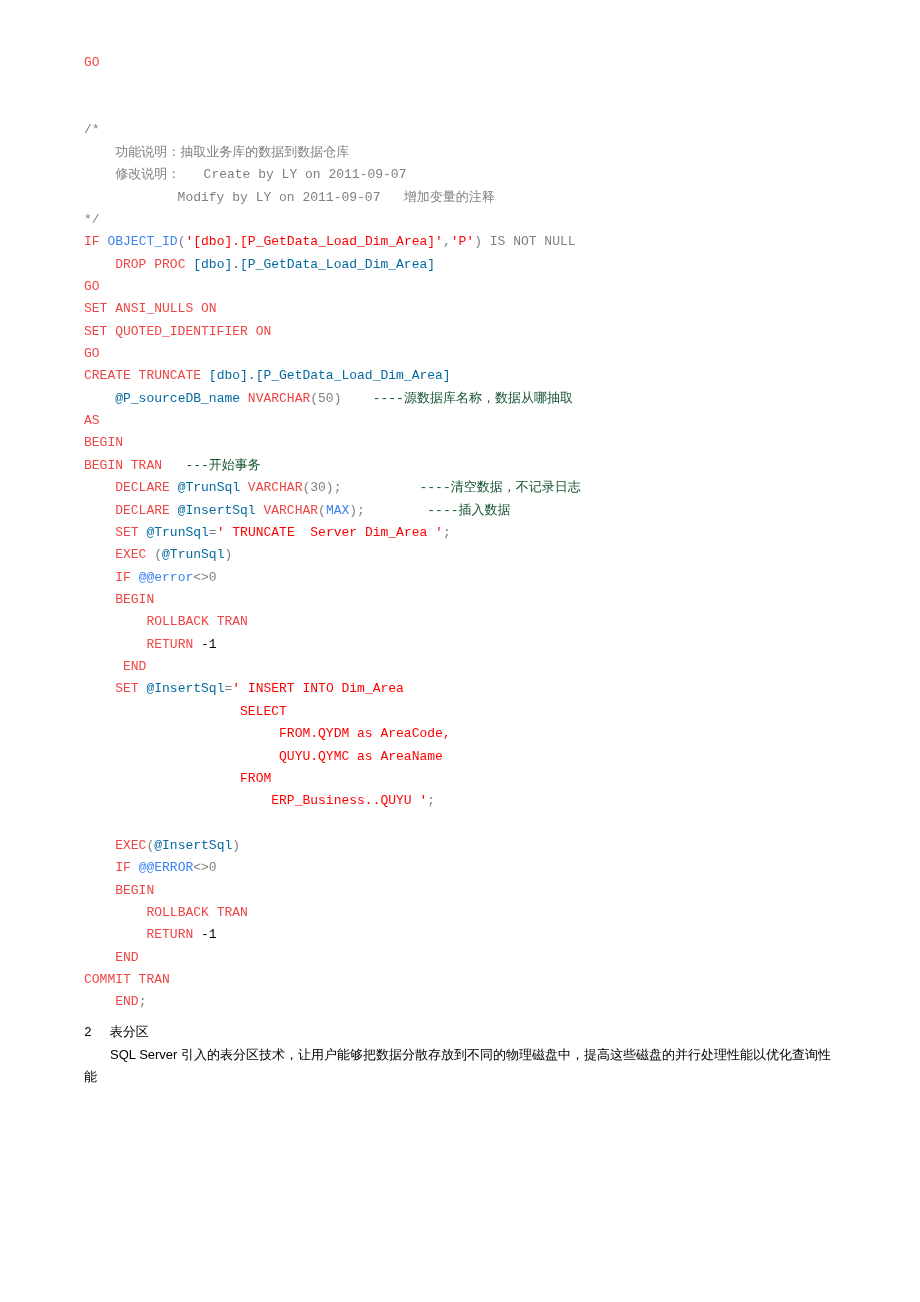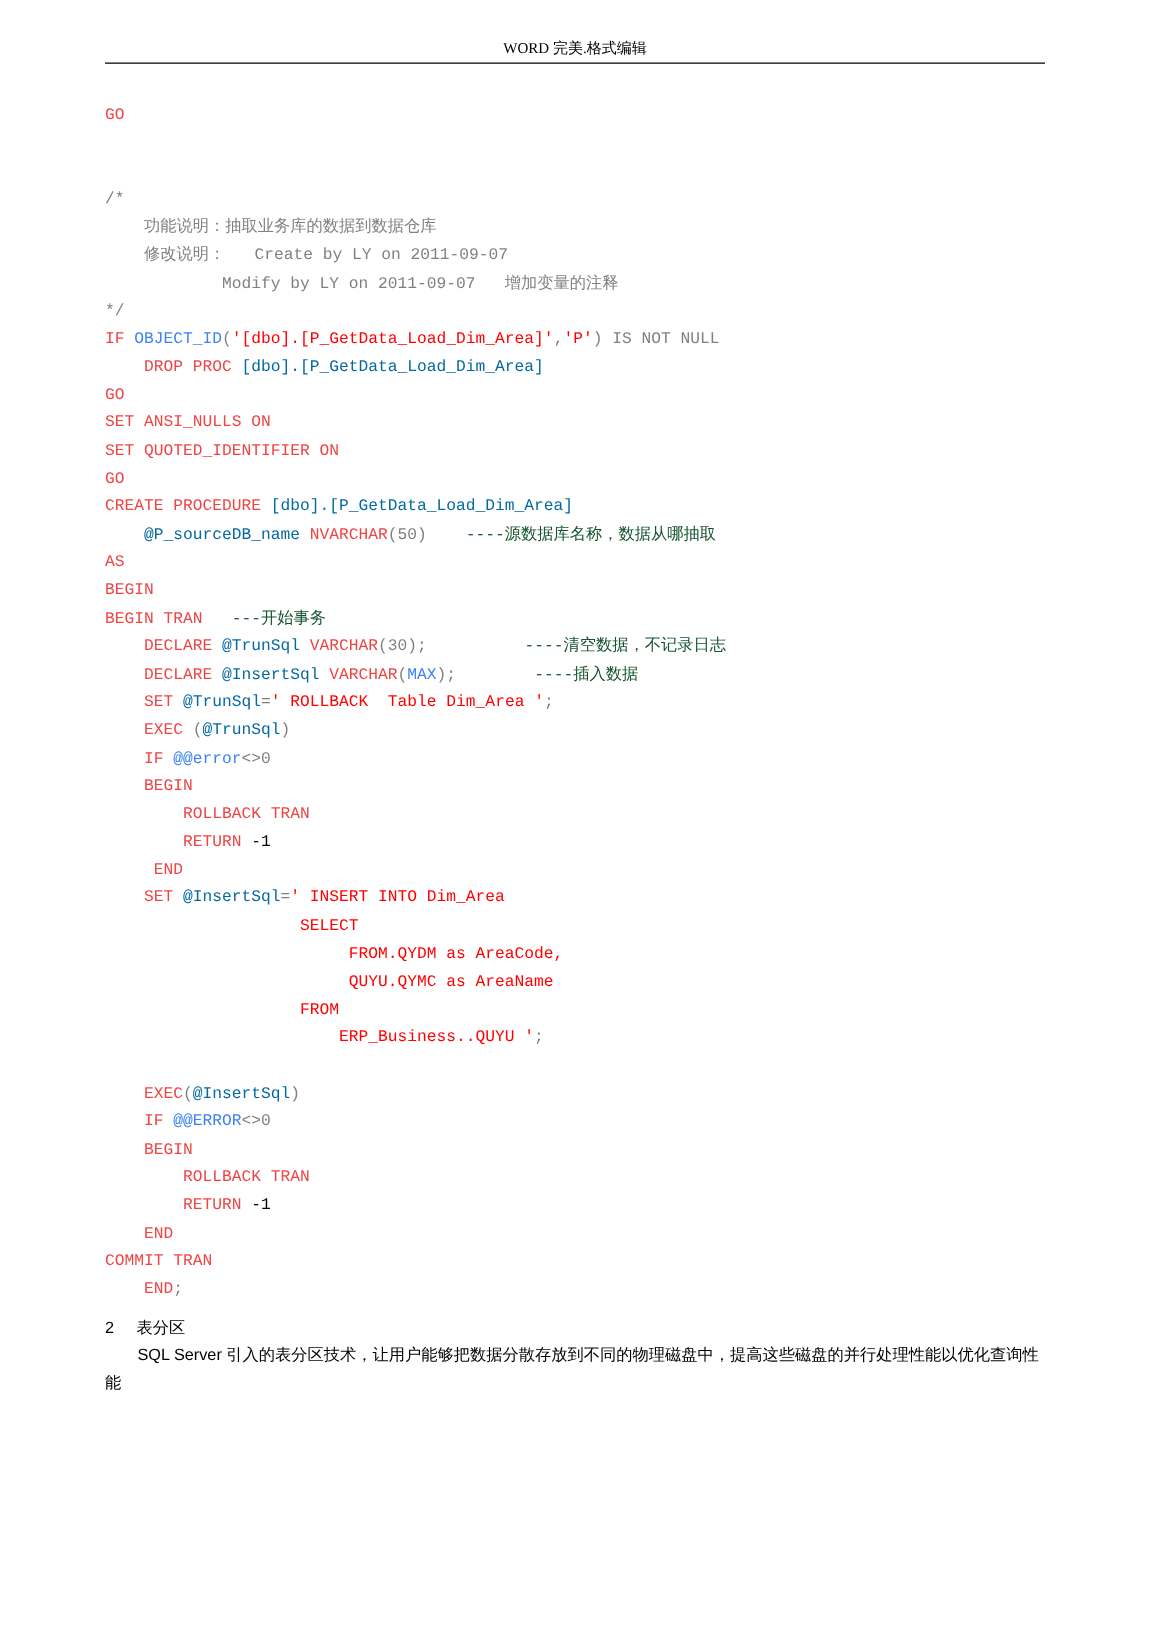--- a/index.html
+++ b/index.html
@@ -41,58 +41,57 @@
 .c-green { color:#14532d; }
 .c-gray  { color:#808080; }
 .c-black { color:#000000; }
 .body-text {
   font-family:Liberation Sans, sans-serif;
   font-size:13px;
   line-height:1.7;
   color:#000;
 }
 .section-h {
-  font-family:Liberation Sans, sans-serif;
+  font-family:Liberation Mono, monospace;
   font-size:13px;
   line-height:1.7;
   margin-top:8px;
 }
 .section-h .num { margin-right:18px; }
 .indent { text-indent:2em; }
 </style>
 </head>
 <body>
 
 <div class="page">
 
-  <div class="header">WORD 完美.格式编辑</div>
 
   <div class="code">
 <span class="c-blue">GO</span>
 
 
 <span class="c-gray">/*</span>
 <span class="c-gray">    功能说明：抽取业务库的数据到数据仓库</span>
 <span class="c-gray">    修改说明：   Create by LY on 2011-09-07</span>
 <span class="c-gray">            Modify by LY on 2011-09-07   增加变量的注释</span>
 <span class="c-gray">*/</span>
 <span class="c-blue">IF</span> <span class="c-mag">OBJECT_ID</span><span class="c-gray">(</span><span class="c-red">'[dbo].[P_GetData_Load_Dim_Area]'</span><span class="c-gray">,</span><span class="c-red">'P'</span><span class="c-gray">)</span><span class="c-gray"> IS NOT NULL</span>
 <span class="c-blue">    DROP</span><span class="c-blue"> PROC </span><span class="c-teal">[dbo].[P_GetData_Load_Dim_Area]</span>
 <span class="c-blue">GO</span>
 <span class="c-blue">SET</span><span class="c-blue"> ANSI_NULLS </span><span class="c-blue">ON</span>
 <span class="c-blue">SET</span><span class="c-blue"> QUOTED_IDENTIFIER </span><span class="c-blue">ON</span>
 <span class="c-blue">GO</span>
-<span class="c-blue">CREATE</span><span class="c-blue"> PROCEDURE </span><span class="c-teal">[dbo].[P_GetData_Load_Dim_Area]</span>
+<span class="c-blue">CREATE</span><span class="c-blue"> TRUNCATE </span><span class="c-teal">[dbo].[P_GetData_Load_Dim_Area]</span>
 <span>    </span><span class="c-teal">@P_sourceDB_name </span><span class="c-blue">NVARCHAR</span><span class="c-gray">(50)    </span><span class="c-green">----源数据库名称，数据从哪抽取</span>
 <span class="c-blue">AS</span>
 <span class="c-blue">BEGIN</span>
 <span class="c-blue">BEGIN</span><span class="c-blue"> TRAN   </span><span class="c-green">---开始事务</span>
 <span>    </span><span class="c-blue">DECLARE </span><span class="c-teal">@TrunSql </span><span class="c-blue">VARCHAR</span><span class="c-gray">(30);          </span><span class="c-green">----清空数据，不记录日志</span>
 <span>    </span><span class="c-blue">DECLARE </span><span class="c-teal">@InsertSql </span><span class="c-blue">VARCHAR</span><span class="c-gray">(</span><span class="c-mag">MAX</span><span class="c-gray">);        </span><span class="c-green">----插入数据</span>
-<span>    </span><span class="c-blue">SET </span><span class="c-teal">@TrunSql</span><span class="c-gray">=</span><span class="c-red">' ROLLBACK  Table Dim_Area '</span><span class="c-gray">;</span>
+<span>    </span><span class="c-blue">SET </span><span class="c-teal">@TrunSql</span><span class="c-gray">=</span><span class="c-red">' TRUNCATE  Server Dim_Area '</span><span class="c-gray">;</span>
 <span>    </span><span class="c-blue">EXEC </span><span class="c-gray">(</span><span class="c-teal">@TrunSql</span><span class="c-gray">)</span>
 <span>    </span><span class="c-blue">IF </span><span class="c-mag">@@error</span><span class="c-gray">&lt;&gt;0</span>
 <span>    </span><span class="c-blue">BEGIN</span>
 <span>        </span><span class="c-blue">ROLLBACK</span><span class="c-blue"> TRAN</span>
 <span>        </span><span class="c-blue">RETURN </span><span class="c-black">-1</span>
 <span>     </span><span class="c-blue">END</span>
 <span>    </span><span class="c-blue">SET </span><span class="c-teal">@InsertSql</span><span class="c-gray">=</span><span class="c-red">' INSERT INTO Dim_Area</span>
 <span class="c-red">                    SELECT</span>
 <span class="c-red">                         FROM.QYDM as AreaCode,</span>
 <span class="c-red">                         QUYU.QYMC as AreaName</span>

